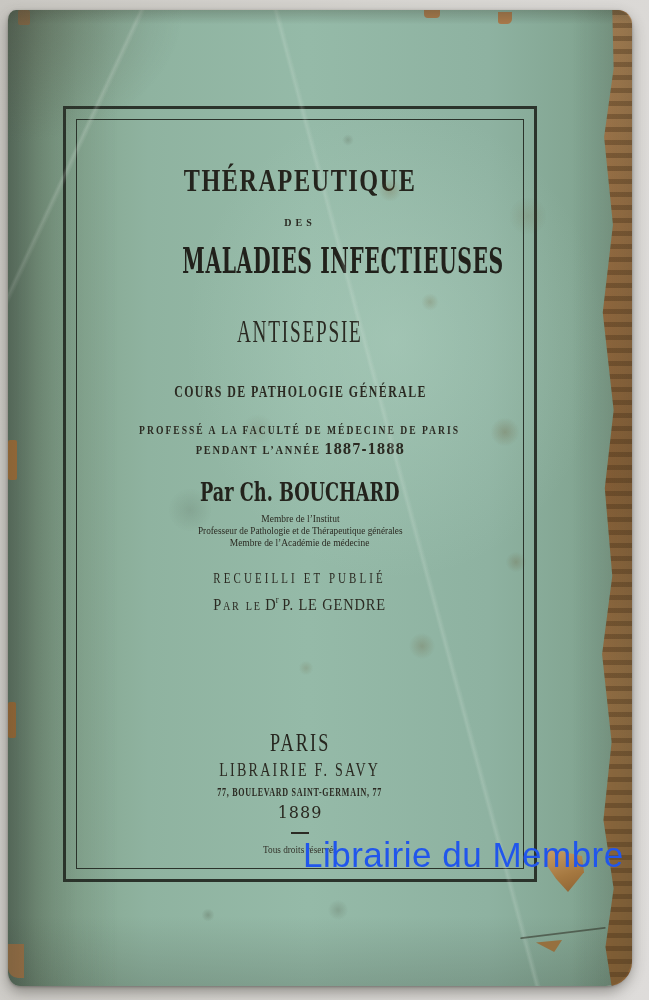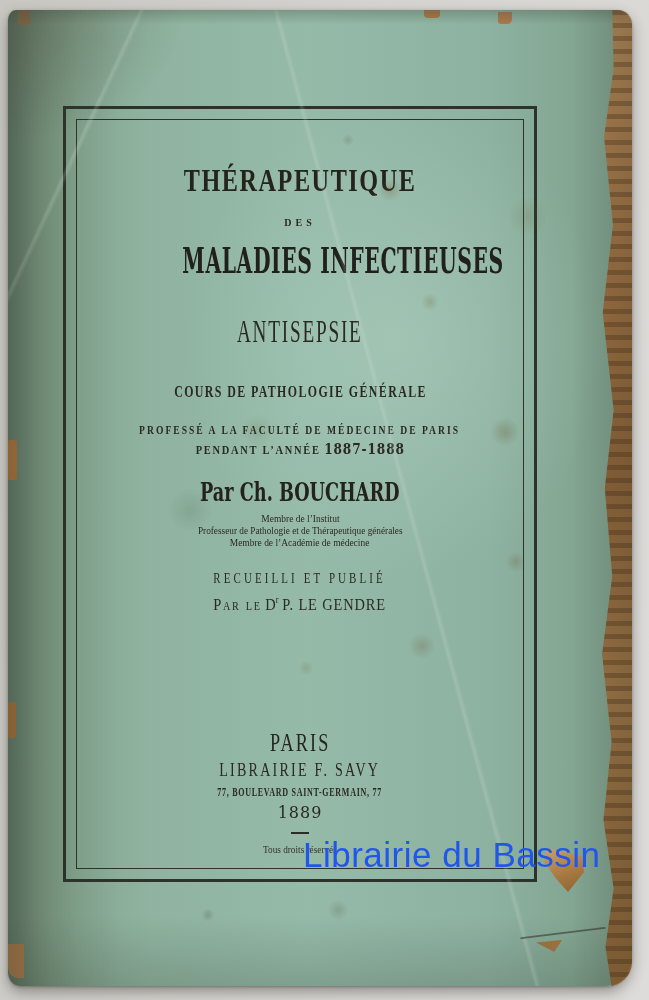--- a/index.html
+++ b/index.html
@@ -212,14 +212,14 @@
     <div class="chip chip2"></div>
     <div class="chip chip3"></div>
     <div class="chip chip4"></div>
     <div class="chip chip5"></div>
     <div class="chip chip6"></div>
     <div class="corner-tear"></div>
     <div class="crack"></div>
     <div class="crack2"></div>
   </div>
 
-  <div class="watermark">Librairie du Bassin</div>
+  <div class="watermark">Librairie du Membre</div>
 </div>
 
 </body></html>

